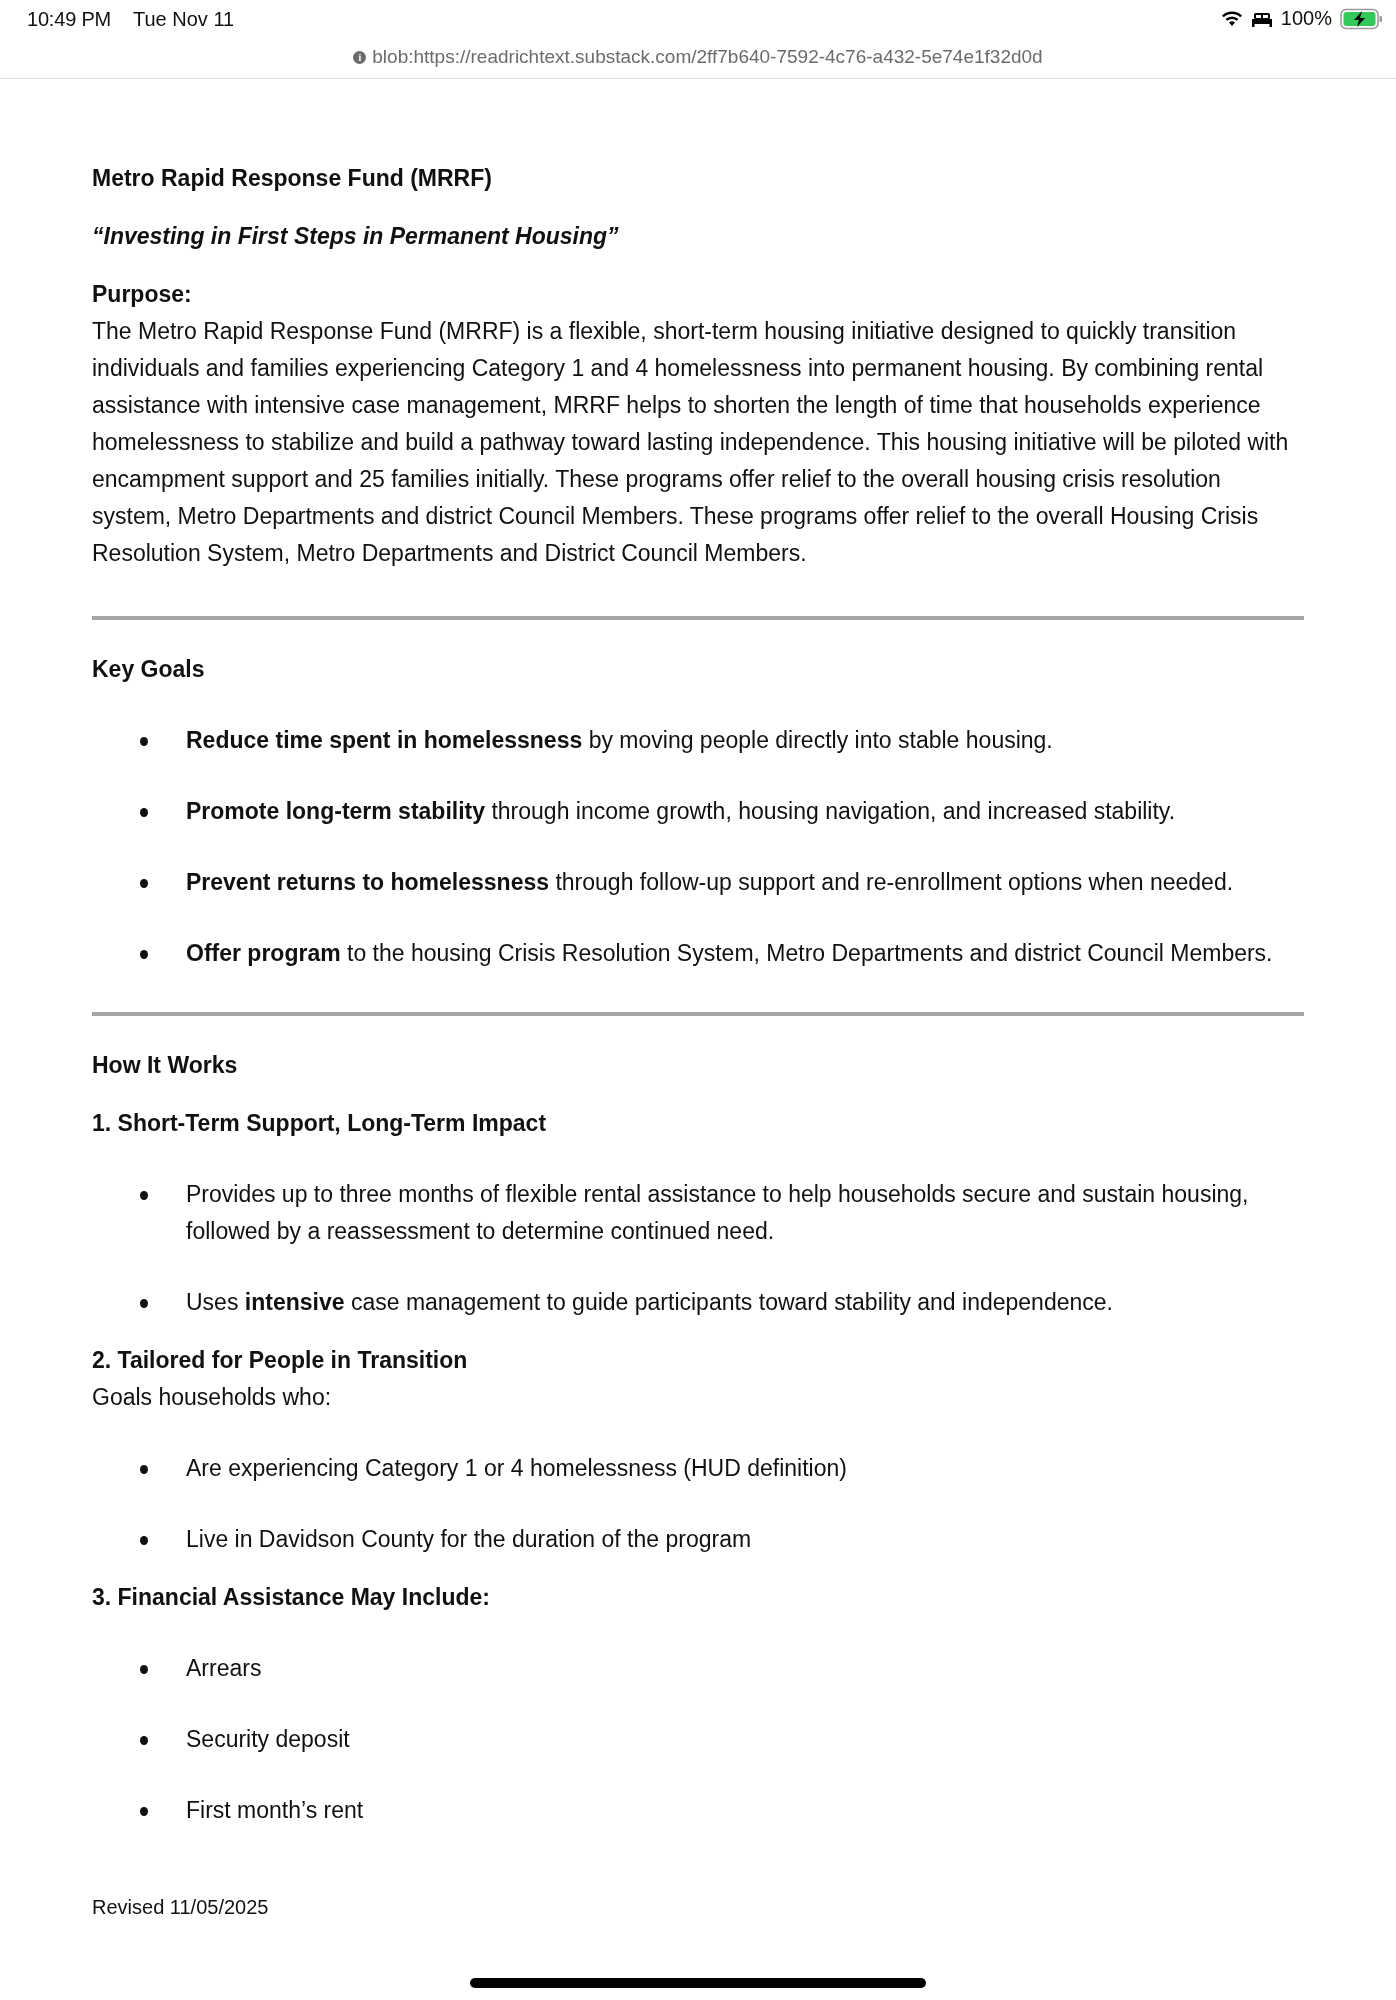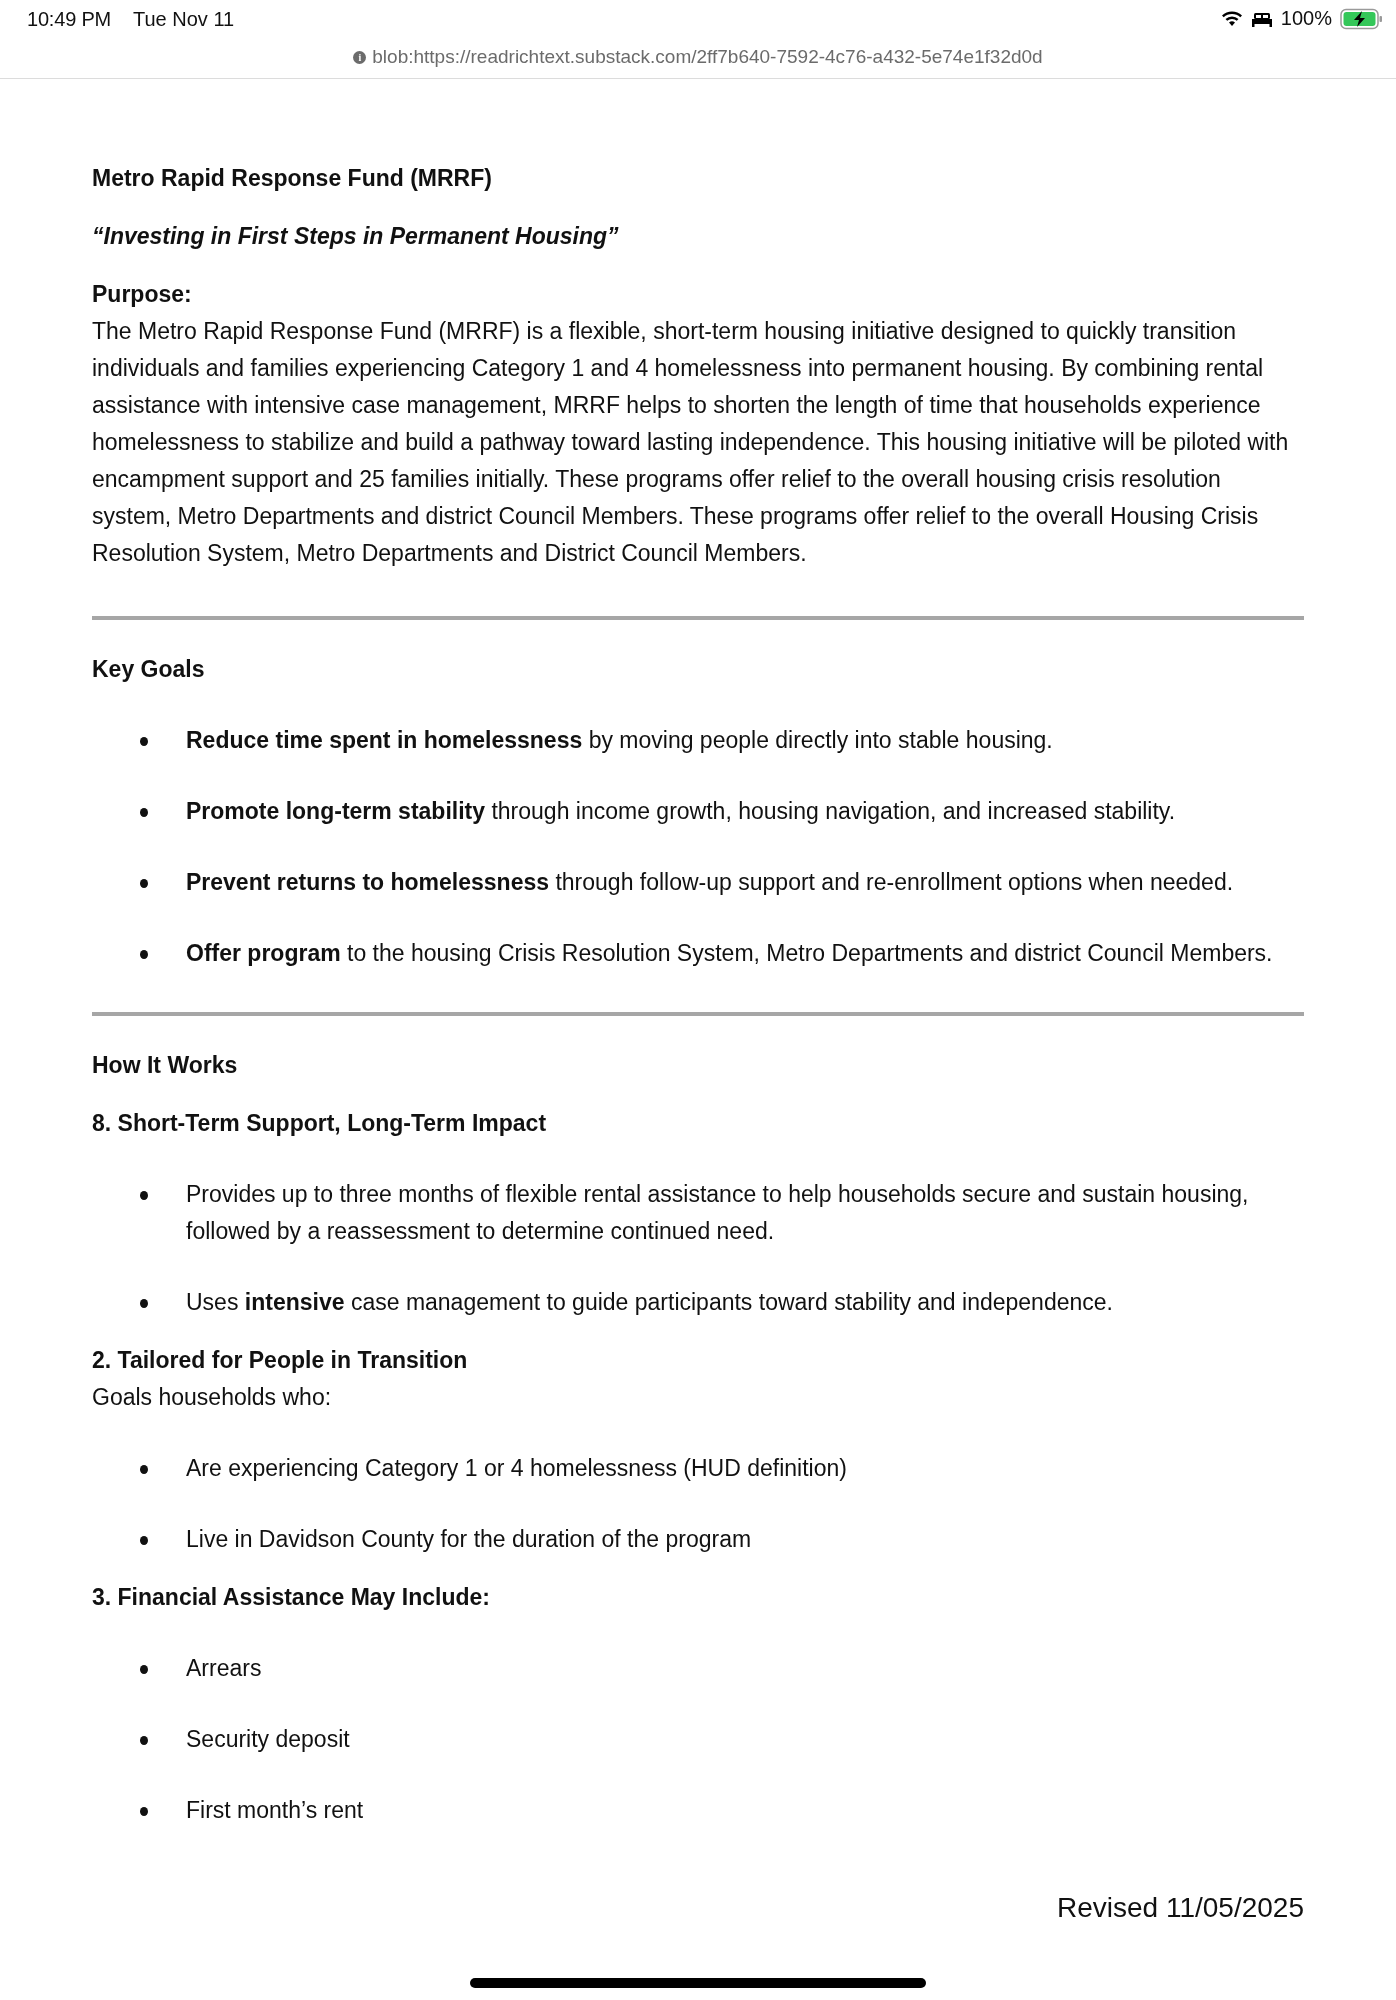--- a/index.html
+++ b/index.html
@@ -33,21 +33,21 @@
     .rule { height: 4px; background: #a6a6a6; margin: 44px 0 0 0; width: 1212px; }
     .section-head { font-weight: bold; margin-top: 31px !important; }
     .sub-head { font-weight: bold; margin-top: 21px !important; }
     ul.bullets { list-style: none; margin: 0; padding: 0; }
     ul.bullets li { position: relative; padding-left: 94px; margin-top: 34px; }
     ul.bullets li .bullet {
       position: absolute; left: 48px; top: 15px; width: 8px; height: 9px; border-radius: 50%; background: #111;
     }
     ul.bullets li b { font-weight: bold; }
     .serves { margin-top: 0 !important; }
-    .revised { font-size: 28px; margin-top: 60px !important; text-align: right; }
+    .revised { font-size: 20px; margin-top: 60px !important; }
     .home-indicator {
       position: absolute; left: 470px; top: 1978px; width: 456px; height: 10px; border-radius: 5px; background: #000;
     }
   </style>
 </head>
 <body>
 
 <div class="status-bar">
   <span class="status-time">10:49 PM</span>
   <span class="status-date">Tue Nov 11</span>
@@ -100,21 +100,21 @@
   <ul class="bullets">
     <li><span class="bullet"></span><b>Reduce time spent in homelessness</b><span> by moving people directly into stable housing.</span></li>
     <li><span class="bullet"></span><b>Promote long-term stability</b><span> through income growth, housing navigation, and increased stability.</span></li>
     <li><span class="bullet"></span><b>Prevent returns to homelessness</b><span> through follow-up support and re-enrollment options when needed.</span></li>
     <li><span class="bullet"></span><b>Offer program</b><span> to the housing Crisis Resolution System, Metro Departments and district Council Members.</span></li>
   </ul>
 
   <div class="rule" style="margin-top:40px;"></div>
 
   <p class="section-head">How It Works</p>
-  <p class="sub-head">8. Short-Term Support, Long-Term Impact</p>
+  <p class="sub-head">1. Short-Term Support, Long-Term Impact</p>
   <ul class="bullets">
     <li><span class="bullet"></span><span>Provides up to three months of flexible rental assistance to help households secure and sustain housing, followed by a reassessment to determine continued need.</span></li>
     <li><span class="bullet"></span><span>Uses </span><b>intensive</b><span> case management to guide participants toward stability and independence.</span></li>
   </ul>
 
   <p class="sub-head" style="margin-top:12px;">2. Tailored for People in Transition</p>
   <p class="serves">Goals households who:</p>
   <ul class="bullets">
     <li><span class="bullet"></span><span>Are experiencing Category 1 or 4 homelessness (HUD definition)</span></li>
     <li><span class="bullet"></span><span>Live in Davidson County for the duration of the program</span></li>

